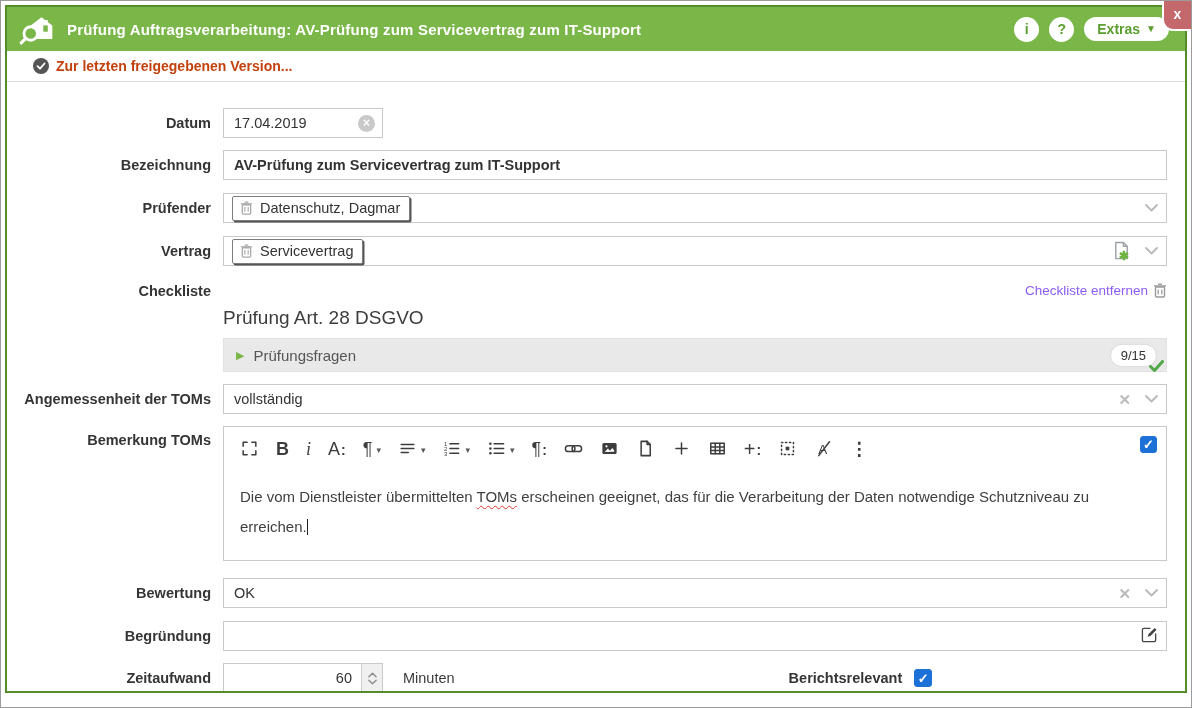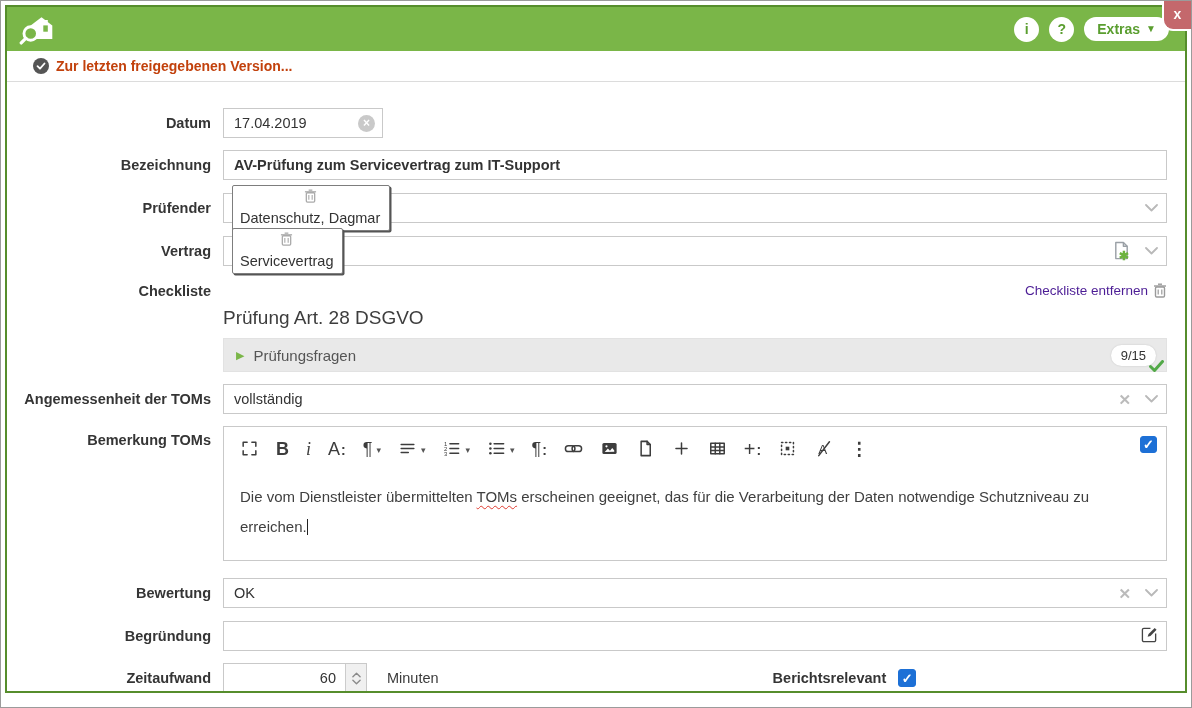--- a/index.html
+++ b/index.html
@@ -65,24 +65,24 @@
   .w-date { max-width:160px; }
   .clear-circle {
     position:absolute; right:8px; width:17px; height:17px; border-radius:50%;
     background:#c9c9c9; color:#fff; font-size:12px; font-weight:bold;
     display:flex; align-items:center; justify-content:center; line-height:1;
   }
   .combo-icons { position:absolute; right:9px; display:flex; align-items:center; gap:14px; }
   .chip {
     display:inline-flex; align-items:center; gap:7px; background:#fff;
     border:1px solid #7d7d7d; box-shadow:1.5px 1.5px 0 0 #555; border-radius:2px;
-    padding:3px 9px 4px 7px; font-size:14.5px; color:#333; margin-left:-2px;flex-direction:column;
+    padding:3px 9px 4px 7px; font-size:14.5px; color:#333; margin-left:-2px;
   }
   .checkliste-row { margin-top:17px; align-items:flex-start; }
-  .remove-link { margin-left:auto; color:#4c1d95; font-size:13.5px; display:flex; align-items:center; gap:5px; }
+  .remove-link { margin-left:auto; color:#8b5cf6; font-size:13.5px; display:flex; align-items:center; gap:5px; }
   .check-title { font-size:19px; color:#3d3d3d; margin-top:9px; }
   .section-bar {
     height:34px; background:#e9e9e9; border:1px solid #e2e2e2;
     display:flex; align-items:center; padding:0 10px 0 12px; margin-top:9px;
   }
   .section-label { color:#555; font-size:15px; margin-left:9px; }
   .tri-icon { color:#7ab648; font-size:11px; line-height:1; }
   .badge {
     margin-left:auto; background:#fff; border-radius:12px; padding:3px 10px;
     font-size:13px; color:#333; position:relative; box-shadow:0 0 2px rgba(0,0,0,.15);
@@ -111,21 +111,21 @@
   .checkbox {
     width:18px; height:18px; border:1px solid #b5b5b5; border-radius:3px; background:#fff;
     display:flex; align-items:center; justify-content:center;
   }
   .checkbox.checked { background:#1d70d6; border-color:#1d70d6; }
   .checkbox.checked::after { content:"✓"; color:#fff; font-size:13px; font-weight:bold; line-height:1; }
   .tb-checkbox { position:absolute; top:9px; right:9px; width:17px; height:17px; }
   
   .num-wrap { max-width:160px; position:relative; }
   input.num {
-    text-align:right; padding-right:30px; width:144px;
+    text-align:right; padding-right:30px; width:160px;
   }
   .spinner {
     position:absolute; right:1px; top:1px; bottom:1px; width:21px; background:#f0f0f0;
     border-left:1px solid #ccc; display:flex; flex-direction:column;
     align-items:center; justify-content:center; gap:1px;
   }
   .unit { margin-left:20px; font-size:14.5px; color:#3b3b3b; }
   .report-label { font-weight:bold; color:#353535; font-size:14.5px; margin-left:288px;padding-left:46px; }
   .report-check { margin-left:12px; }
   .mt-r1 { margin-top:26px; } .mt-12 { margin-top:12px; } .mt-13 { margin-top:13px; }
@@ -140,20 +140,21 @@
   <div class="window">
 
     <div class="titlebar">
       <svg class="app-icon" viewBox="0 0 40 40">
         <path d="M13 16 L25 7 L37 16 V31 H13 Z" fill="#fff"></path>
         <rect x="28" y="10" width="4" height="6" fill="#fff"></rect>
         <rect x="27" y="16" width="5" height="7" fill="#7ab648"></rect>
         <circle cx="13" cy="25" r="7.5" fill="#7ab648" stroke="#fff" stroke-width="3.2"></circle>
         <line x1="7.5" y1="30.5" x2="2.5" y2="35.5" stroke="#fff" stroke-width="3.6" stroke-linecap="round"></line>
       </svg>
+      <div class="titlebar-title">Prüfung Auftragsverarbeitung: AV-Prüfung zum Servicevertrag zum IT-Support</div>
       <div class="titlebar-right">
         <div class="circle-btn">
             <span>i</span>
           </div>
         <div class="circle-btn">
             <span>?</span>
           </div>
         <div class="extras-btn">
           <span>Extras</span>
           <span class="extras-caret">▼</span>

